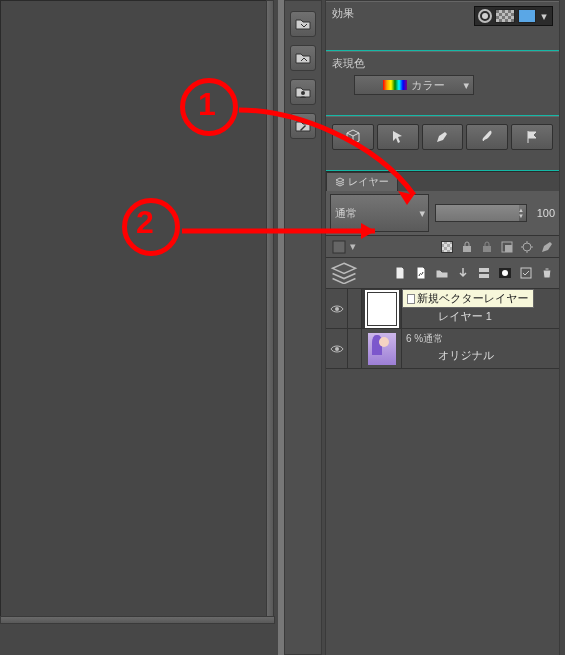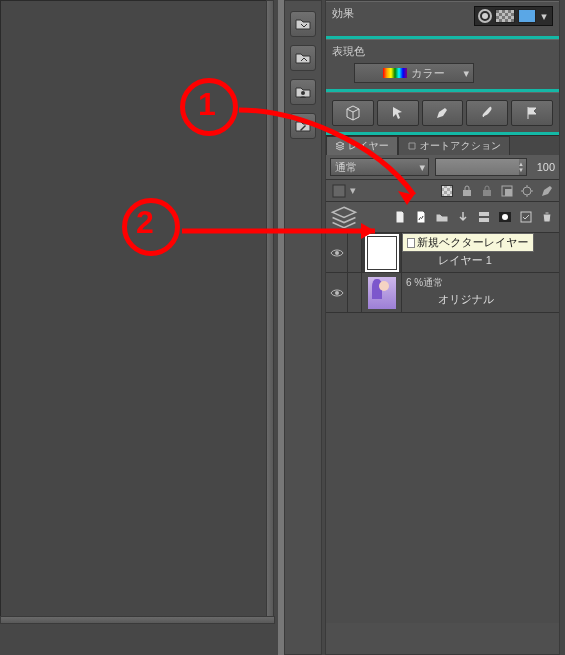--- a/index.html
+++ b/index.html
@@ -52,22 +52,22 @@
   }
   .tool-btn svg { width: 16px; height: 16px; }
   .right-pane {
     position: absolute; left: 325px; top: 0;
     width: 235px; height: 655px;
     background: #4f4f4f;
     border: 1px solid #3a3a3a;
   }
   .panel-section {
     border-top: 1px solid #666;
-    border-bottom: 3px solid #14b8a6;
-    padding: 4px 6px 6px;
+    border-bottom: 1px solid #14b8a6;
+    padding: 4px 6px 20px;
   }
   .section-title { color: #cfcfcf; font-size: 11px; margin-bottom: 4px; }
   .effects-header {
     position: relative;
     height: 24px;
   }
   .effects-icons {
     position: absolute; right: 0; top: 0;
     display: flex; gap: 3px; align-items: center;
     background: #2b2b2b; padding: 2px 3px; border: 1px solid #111;
@@ -117,21 +117,21 @@
   }
   .tab.inactive { background: #515151; }
   .tab-ico { width: 10px; height: 10px; }
   .layer-top {
     display: flex; align-items: center; gap: 6px;
     padding: 3px 4px; background: #5a5a5a;
     border-bottom: 1px solid #333;
   }
   .blend-select {
     flex: 1; height: 18px; background: linear-gradient(#757575,#5a5a5a);
-    border: 1px solid #333; display: flex; align-items: center; padding: 8px 4px;
+    border: 1px solid #333; display: flex; align-items: center; padding: 18px 4px;
     position: relative;
   }
   .blend-select .caret { position: absolute; right: 3px; color: #ccc; }
   .opacity-slider {
     width: 92px; height: 18px; background: linear-gradient(#757575,#5a5a5a);
     border: 1px solid #333; display: flex; align-items: center;
     position: relative;
   }
   .opacity-slider .fill { position: absolute; left: 0; top: 0; bottom: 0; width: 92%; background: rgba(200,200,200,0.25); }
   .opacity-slider .carets { position: absolute; right: 2px; display: flex; flex-direction: column; font-size: 6px; color: #ccc; line-height: 6px; }
@@ -301,26 +301,20 @@
     </div>
   </div>
 
   <div class="tab-bar">
     <div class="tab">
       <svg class="tab-ico" viewBox="0 0 10 10">
           <path d="M5 1l4 2-4 2-4-2zM1 5l4 2 4-2M1 7l4 2 4-2" fill="none" stroke="#ccc"></path>
         </svg>
       <span>レイヤー</span>
     </div>
-    <div class="tab inactive">
-      <svg class="tab-ico" viewBox="0 0 10 10">
-          <path d="M2 2h6v6H2z" fill="none" stroke="#999"></path>
-        </svg>
-      <span>オートアクション</span>
-    </div>
   </div>
 
   <div class="layer-top">
     <div class="blend-select">
       <span>通常</span>
       <span class="caret">▾</span>
     </div>
     <div class="opacity-slider">
       <div class="fill"></div>
       <div class="carets">

